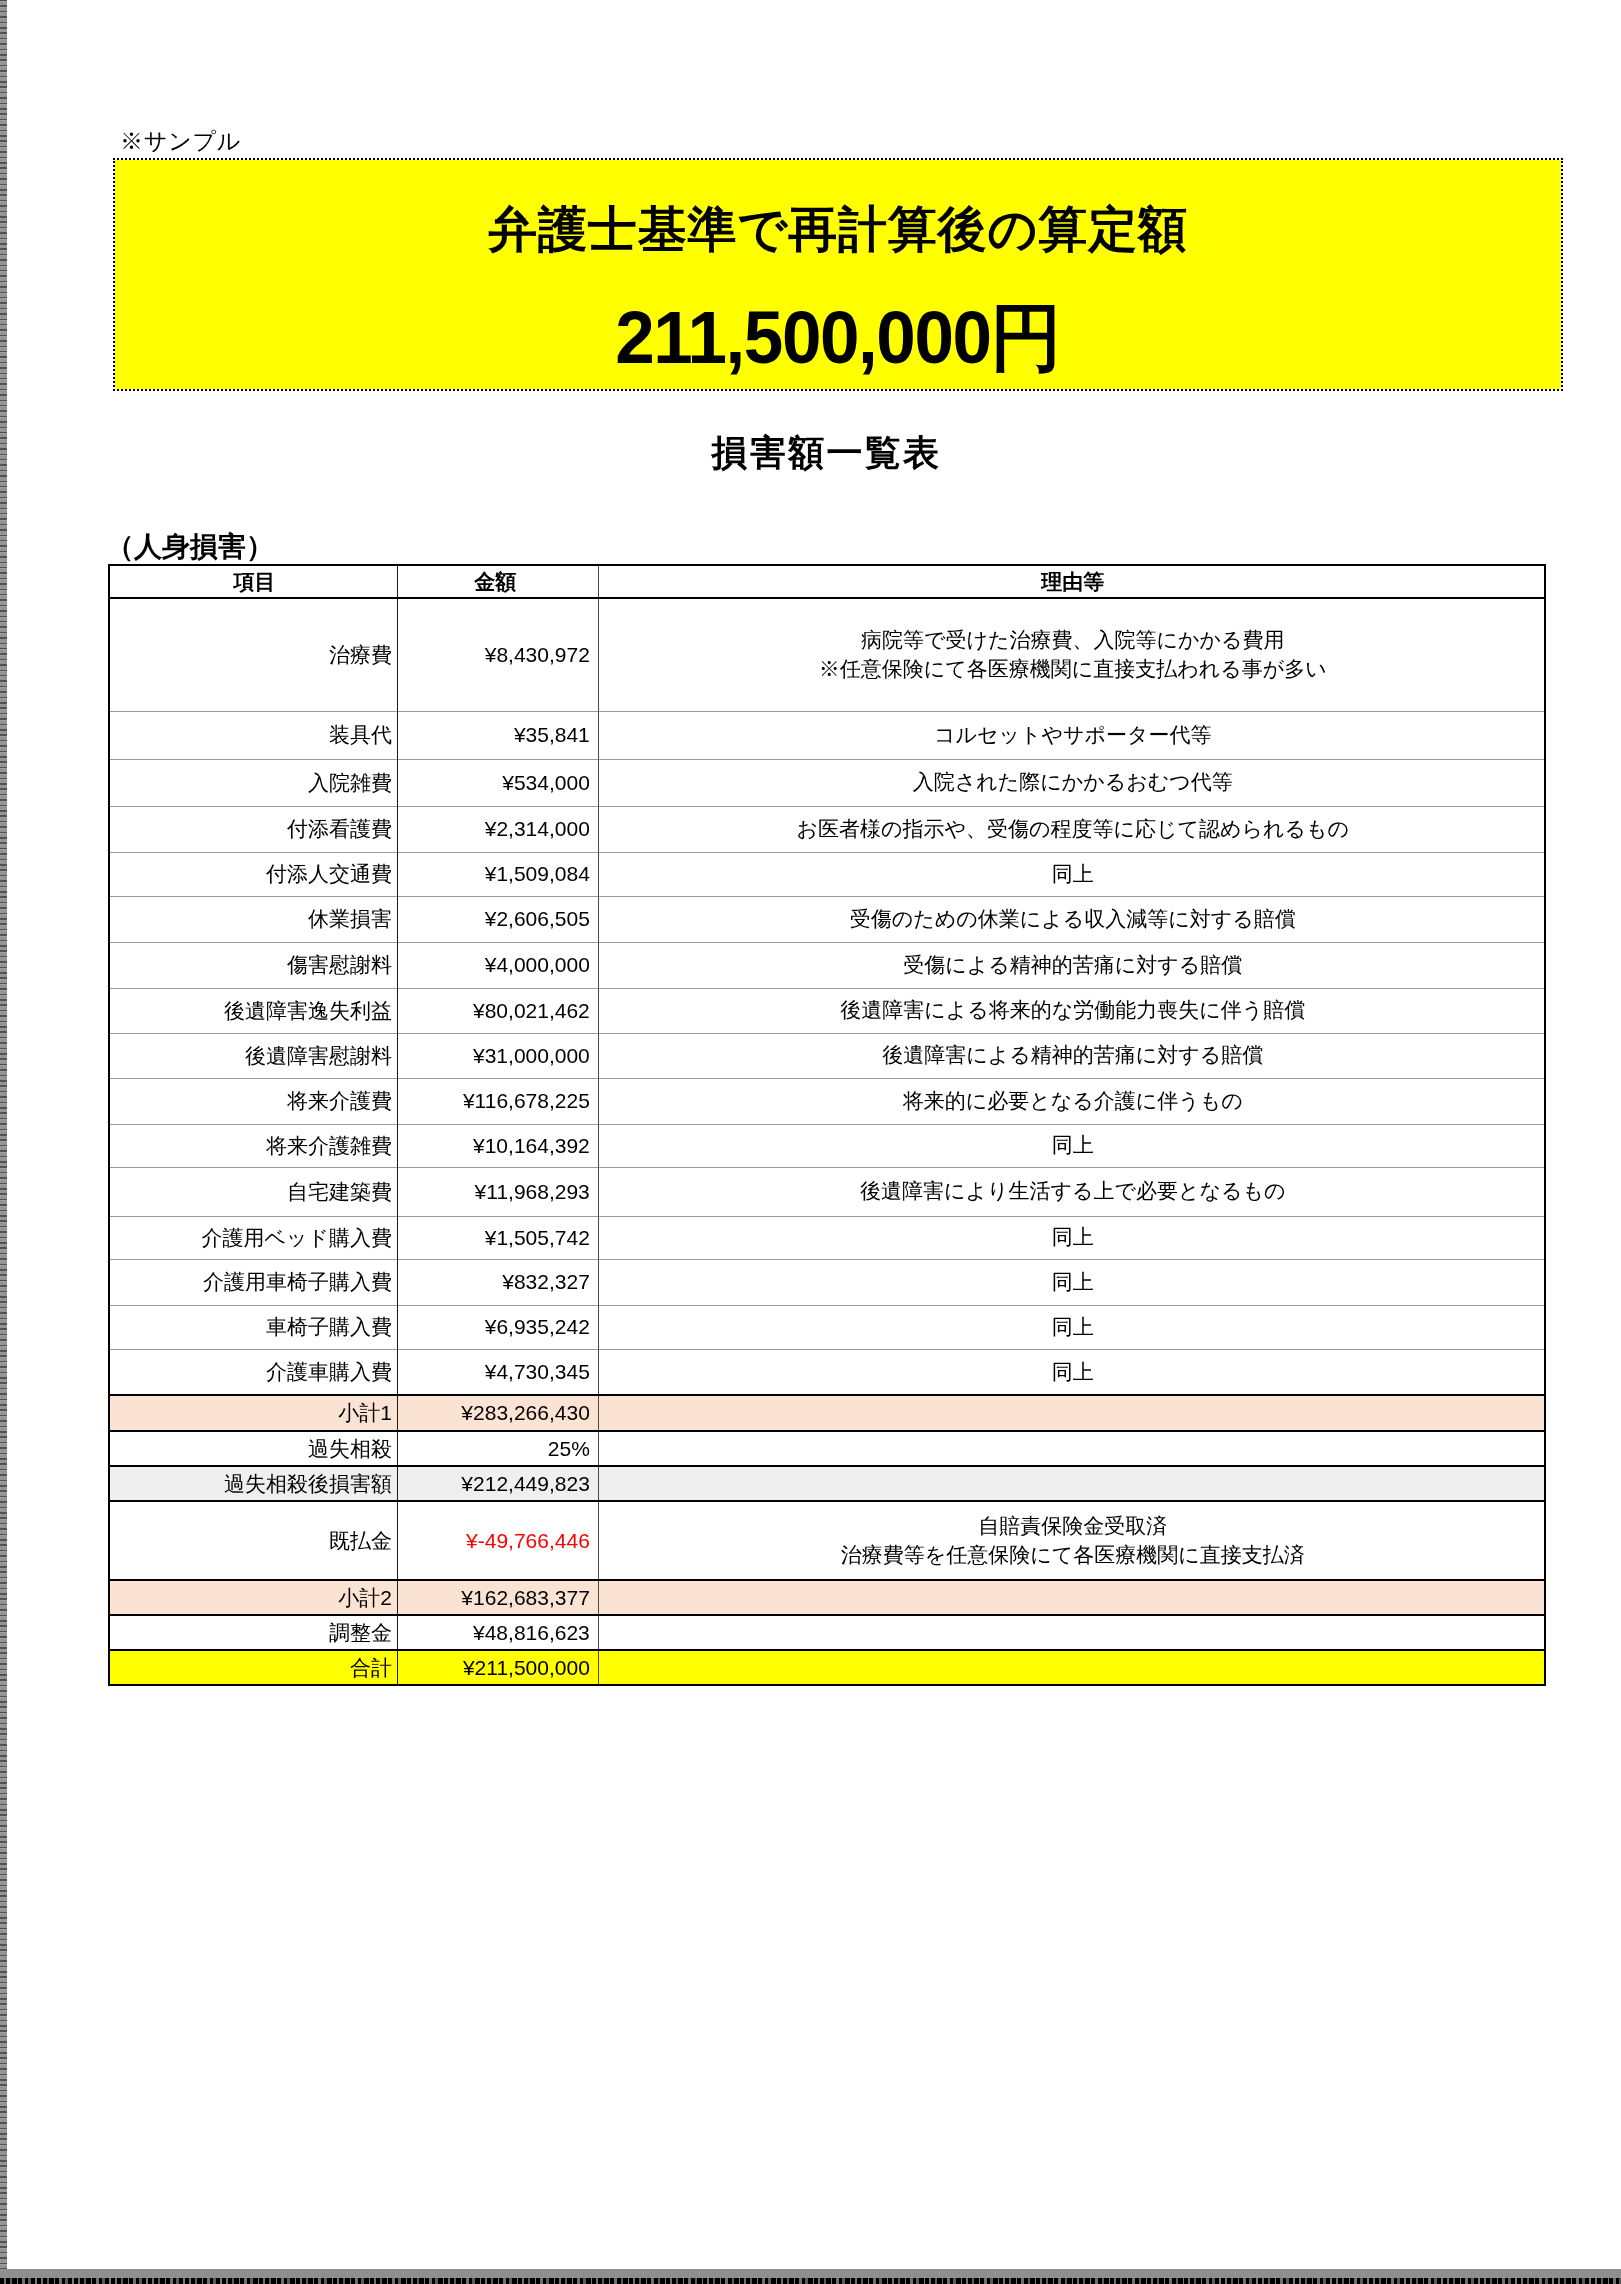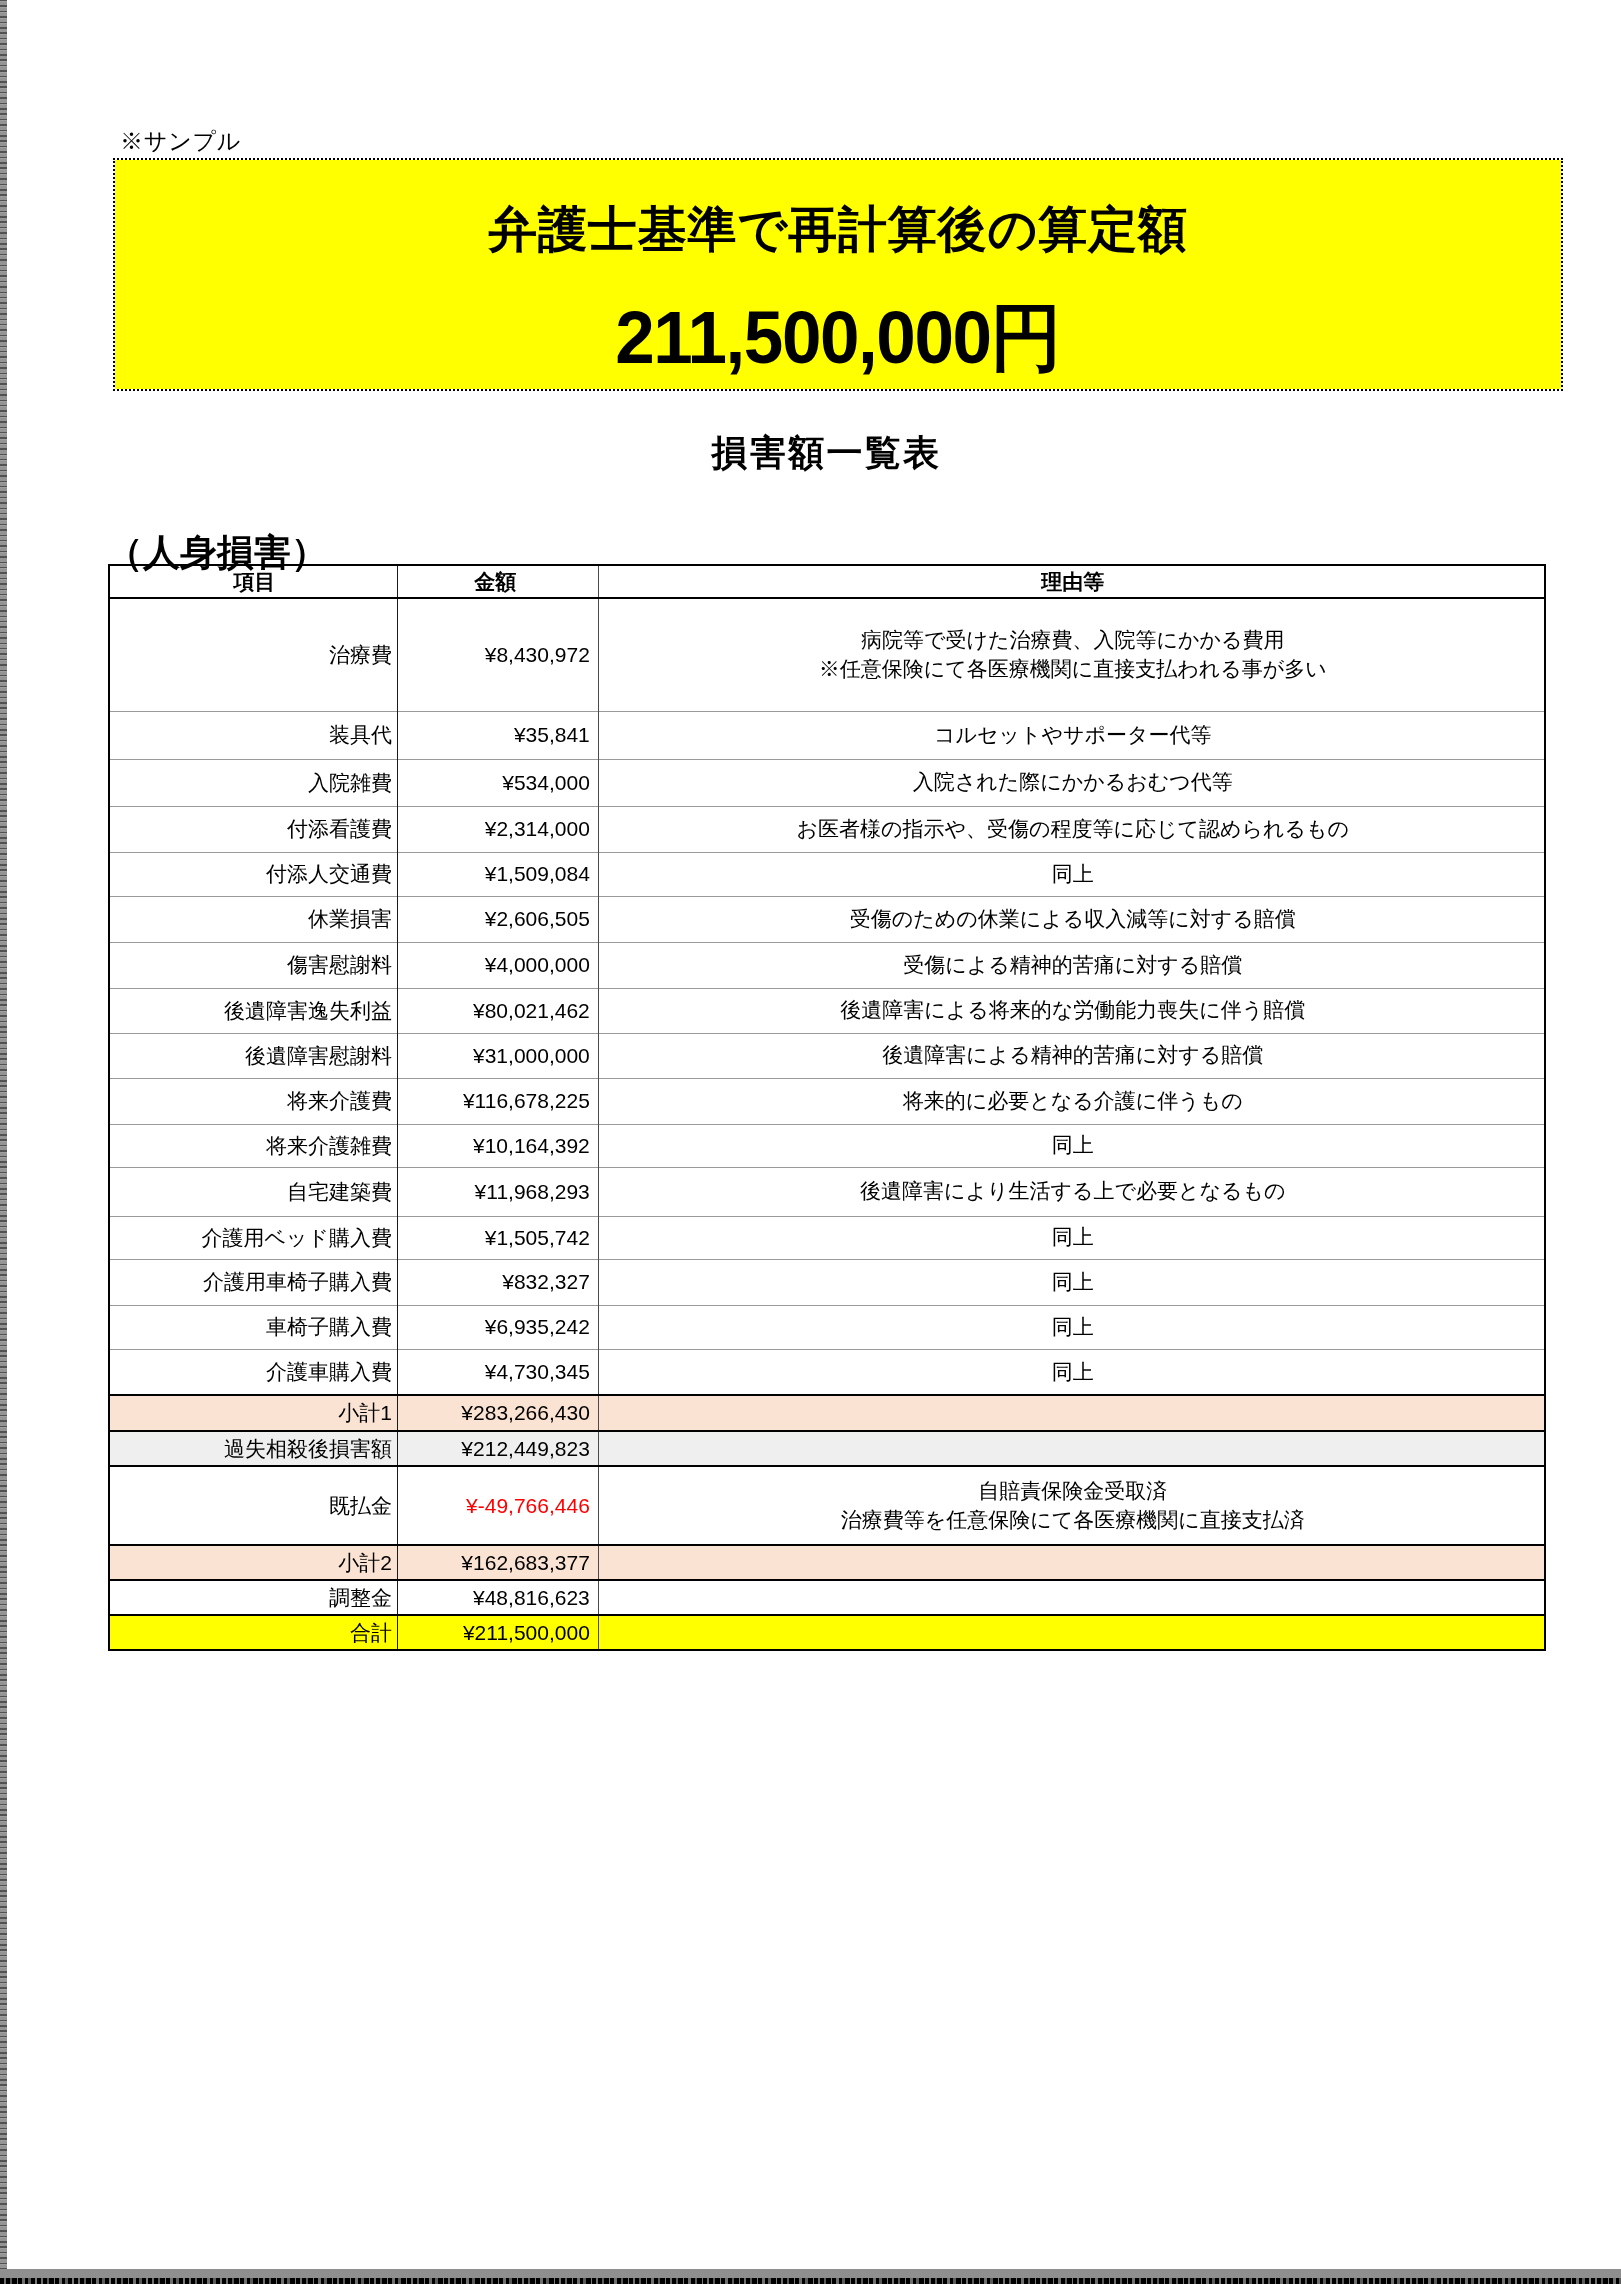--- a/index.html
+++ b/index.html
@@ -39,21 +39,21 @@
   .insurer-label { font-size:31px; font-weight:bold; letter-spacing:1.5px; }
   .insurer-amount { font-size:35px; font-weight:bold; color:var(--insurer-amount-color,#ff0000); margin-top:1.5px; }
   .header-right {
     flex:1; background:var(--highlight,#ffff00);
     display:flex; flex-direction:column; align-items:center; justify-content:flex-end;
   }
   .lawyer-title { font-size:49px; font-weight:bold; letter-spacing:0.8px; margin-top:-4.6px; }
   .lawyer-amount { font-size:74px; font-weight:600; letter-spacing:-1.5px; margin-top:26px; transform:scaleX(.96); }
 
   .list-title { position:absolute; left:108px; top:429px; width:1437px; text-align:center; font-size:36px; font-weight:bold; letter-spacing:2.3px; }
-  .section-title { position:absolute; left:106px; top:528px; font-size:37px; font-weight:bold;text-align:center; }
+  .section-title { position:absolute; left:106px; top:528px; font-size:28px; font-weight:bold;text-align:center; }
 
   
   table.damage-table {
     position:absolute; left:108px; top:564px; width:1437px;
     border-collapse:collapse; table-layout:fixed;
     border:2.3px solid #000; font-size:21px;
   }
   .damage-table th, .damage-table td {
     box-sizing:border-box; vertical-align:middle; overflow:hidden;
     border-top:1.5px solid #9a9a9a;
@@ -222,20 +222,25 @@
           <td class="cell-amount">¥4,730,345</td>
           <td class="cell-reason">
             <div class="line">同上</div>
           </td>
         </tr>
         <tr class="row-subtotal" style="height: 36px;">
           <td class="cell-item">小計1</td>
           <td class="cell-amount">¥283,266,430</td>
           <td class="cell-reason"></td>
         </tr>
+        <tr class="row-item" style="height: 35px;">
+          <td class="cell-item">過失相殺</td>
+          <td class="cell-amount">25%</td>
+          <td class="cell-reason"></td>
+        </tr>
         <tr class="row-result" style="height: 35px;">
           <td class="cell-item">過失相殺後損害額</td>
           <td class="cell-amount">¥212,449,823</td>
           <td class="cell-reason"></td>
         </tr>
         <tr class="row-item" style="height: 79px;">
           <td class="cell-item">既払金</td>
           <td class="cell-amount" style="color: rgb(255, 0, 0);">¥-49,766,446</td>
           <td class="cell-reason">
             <div class="line">自賠責保険金受取済</div>

